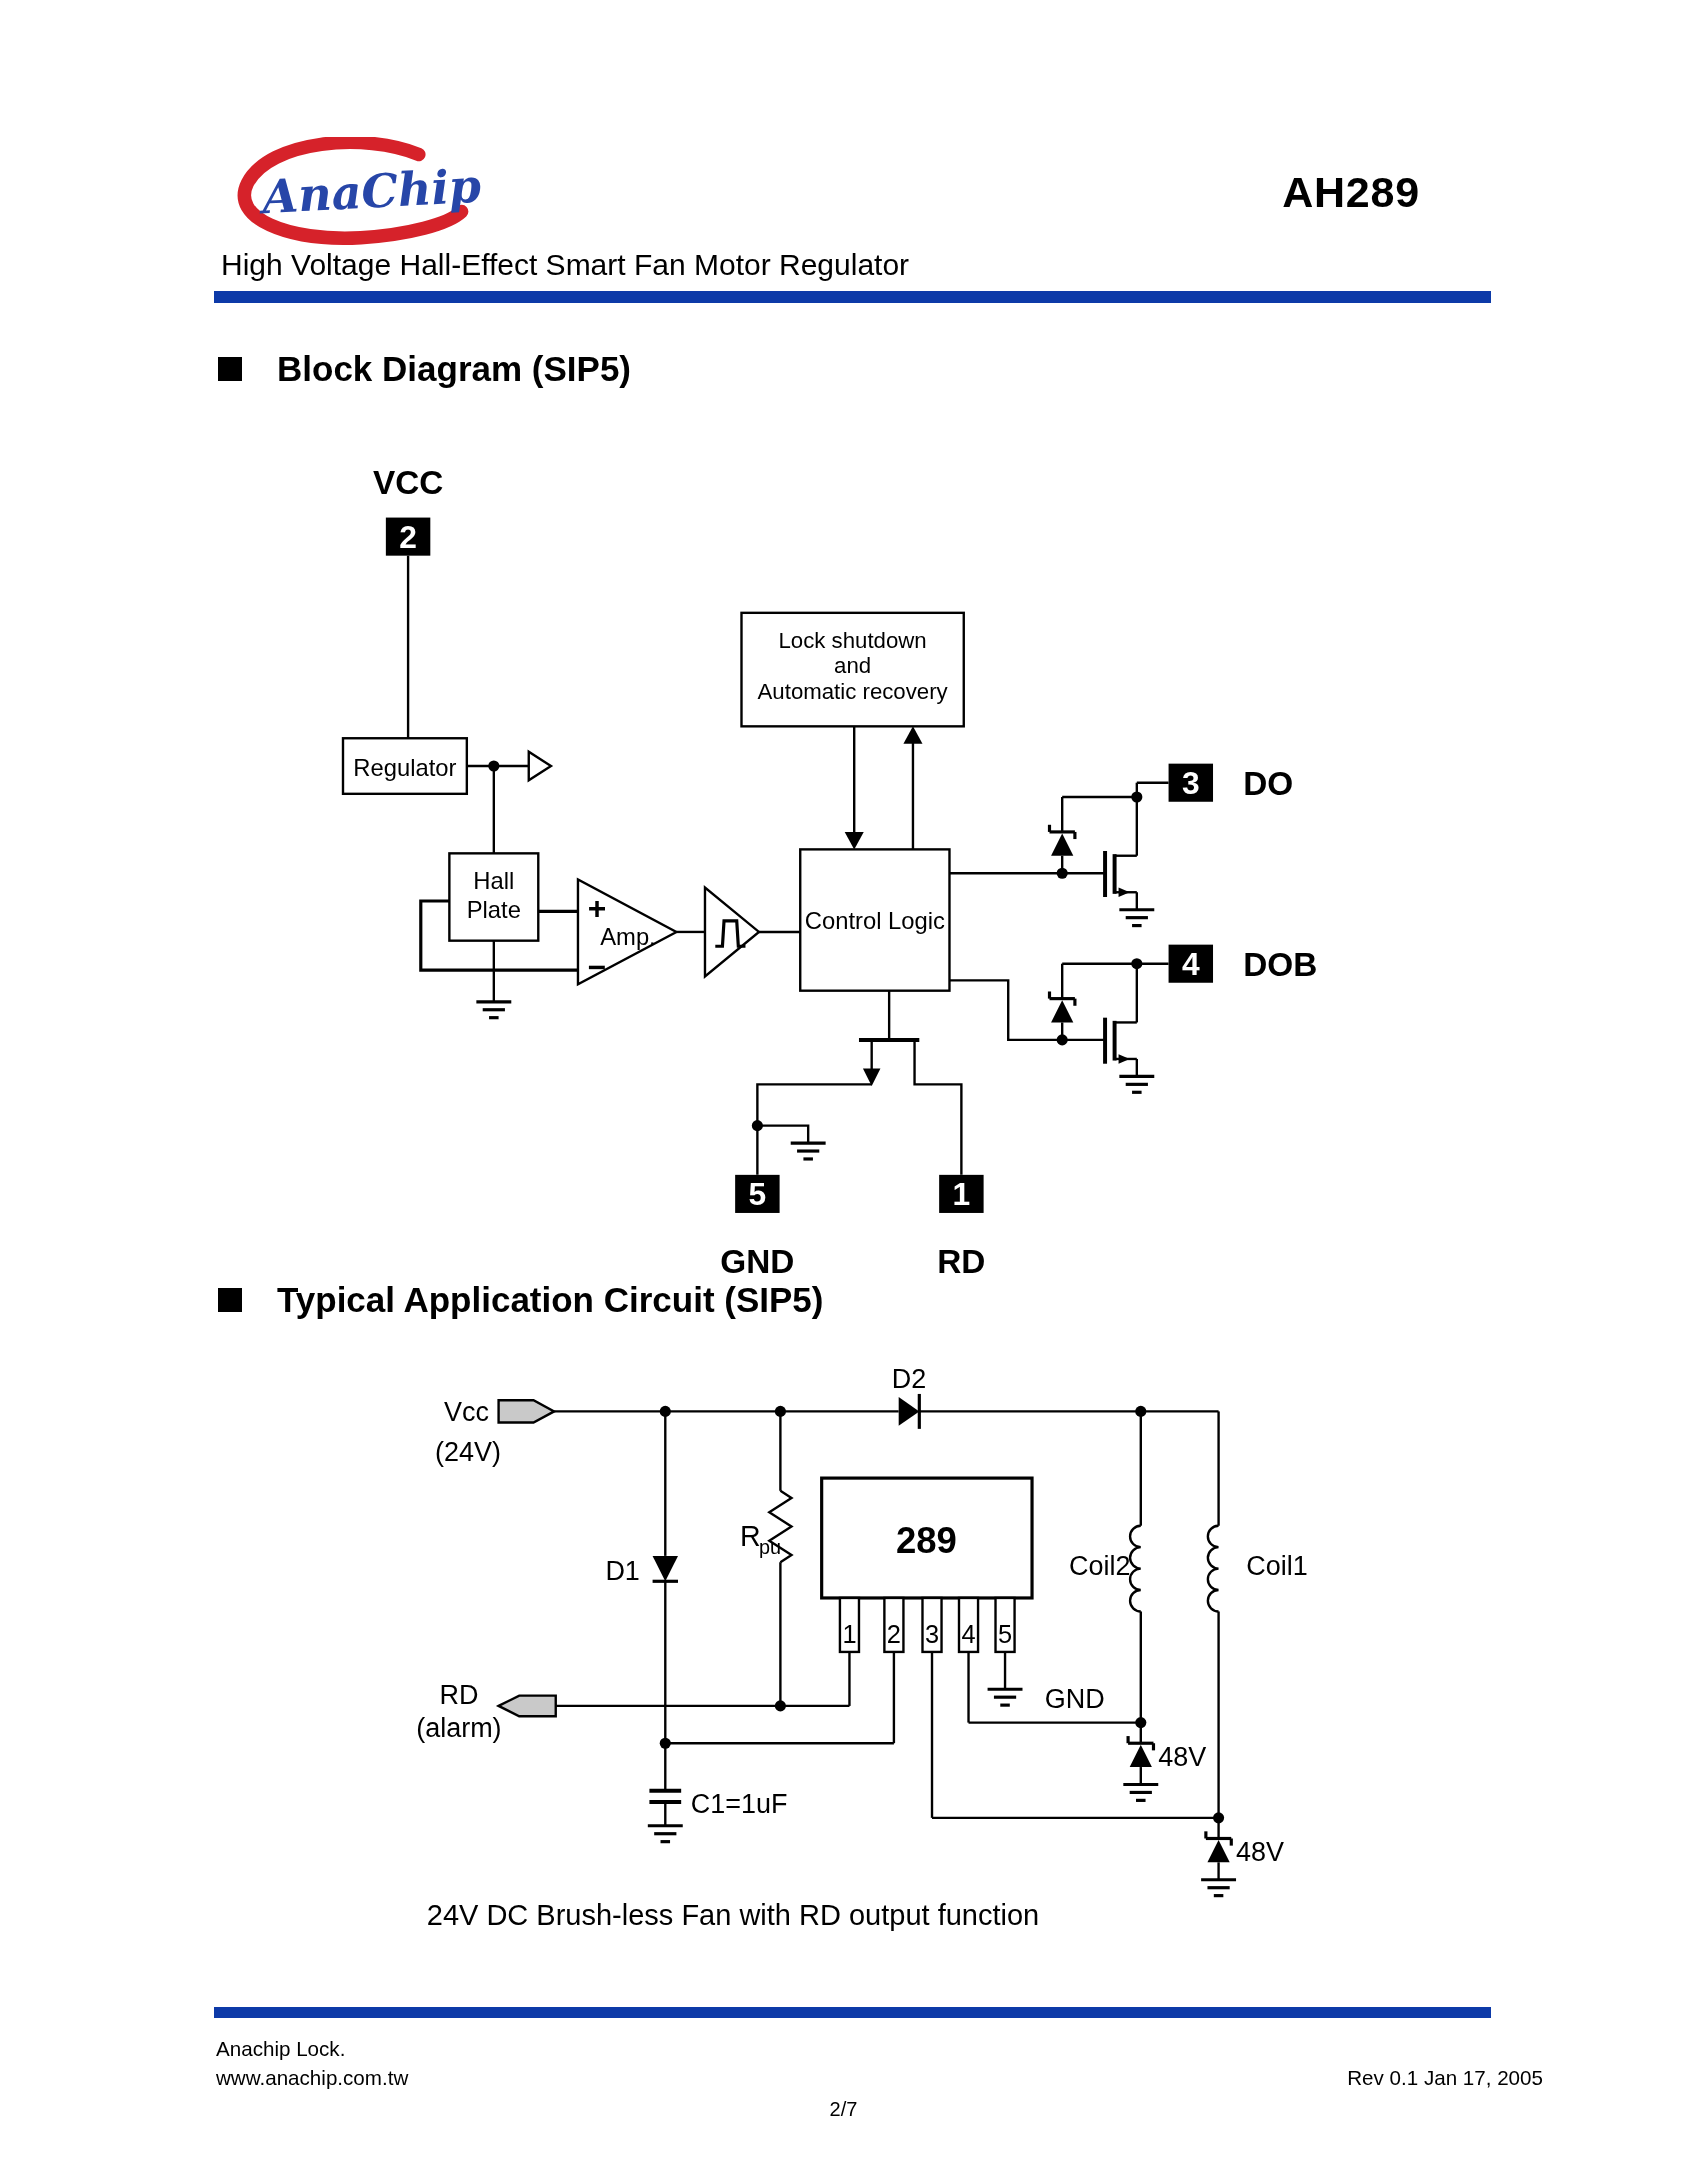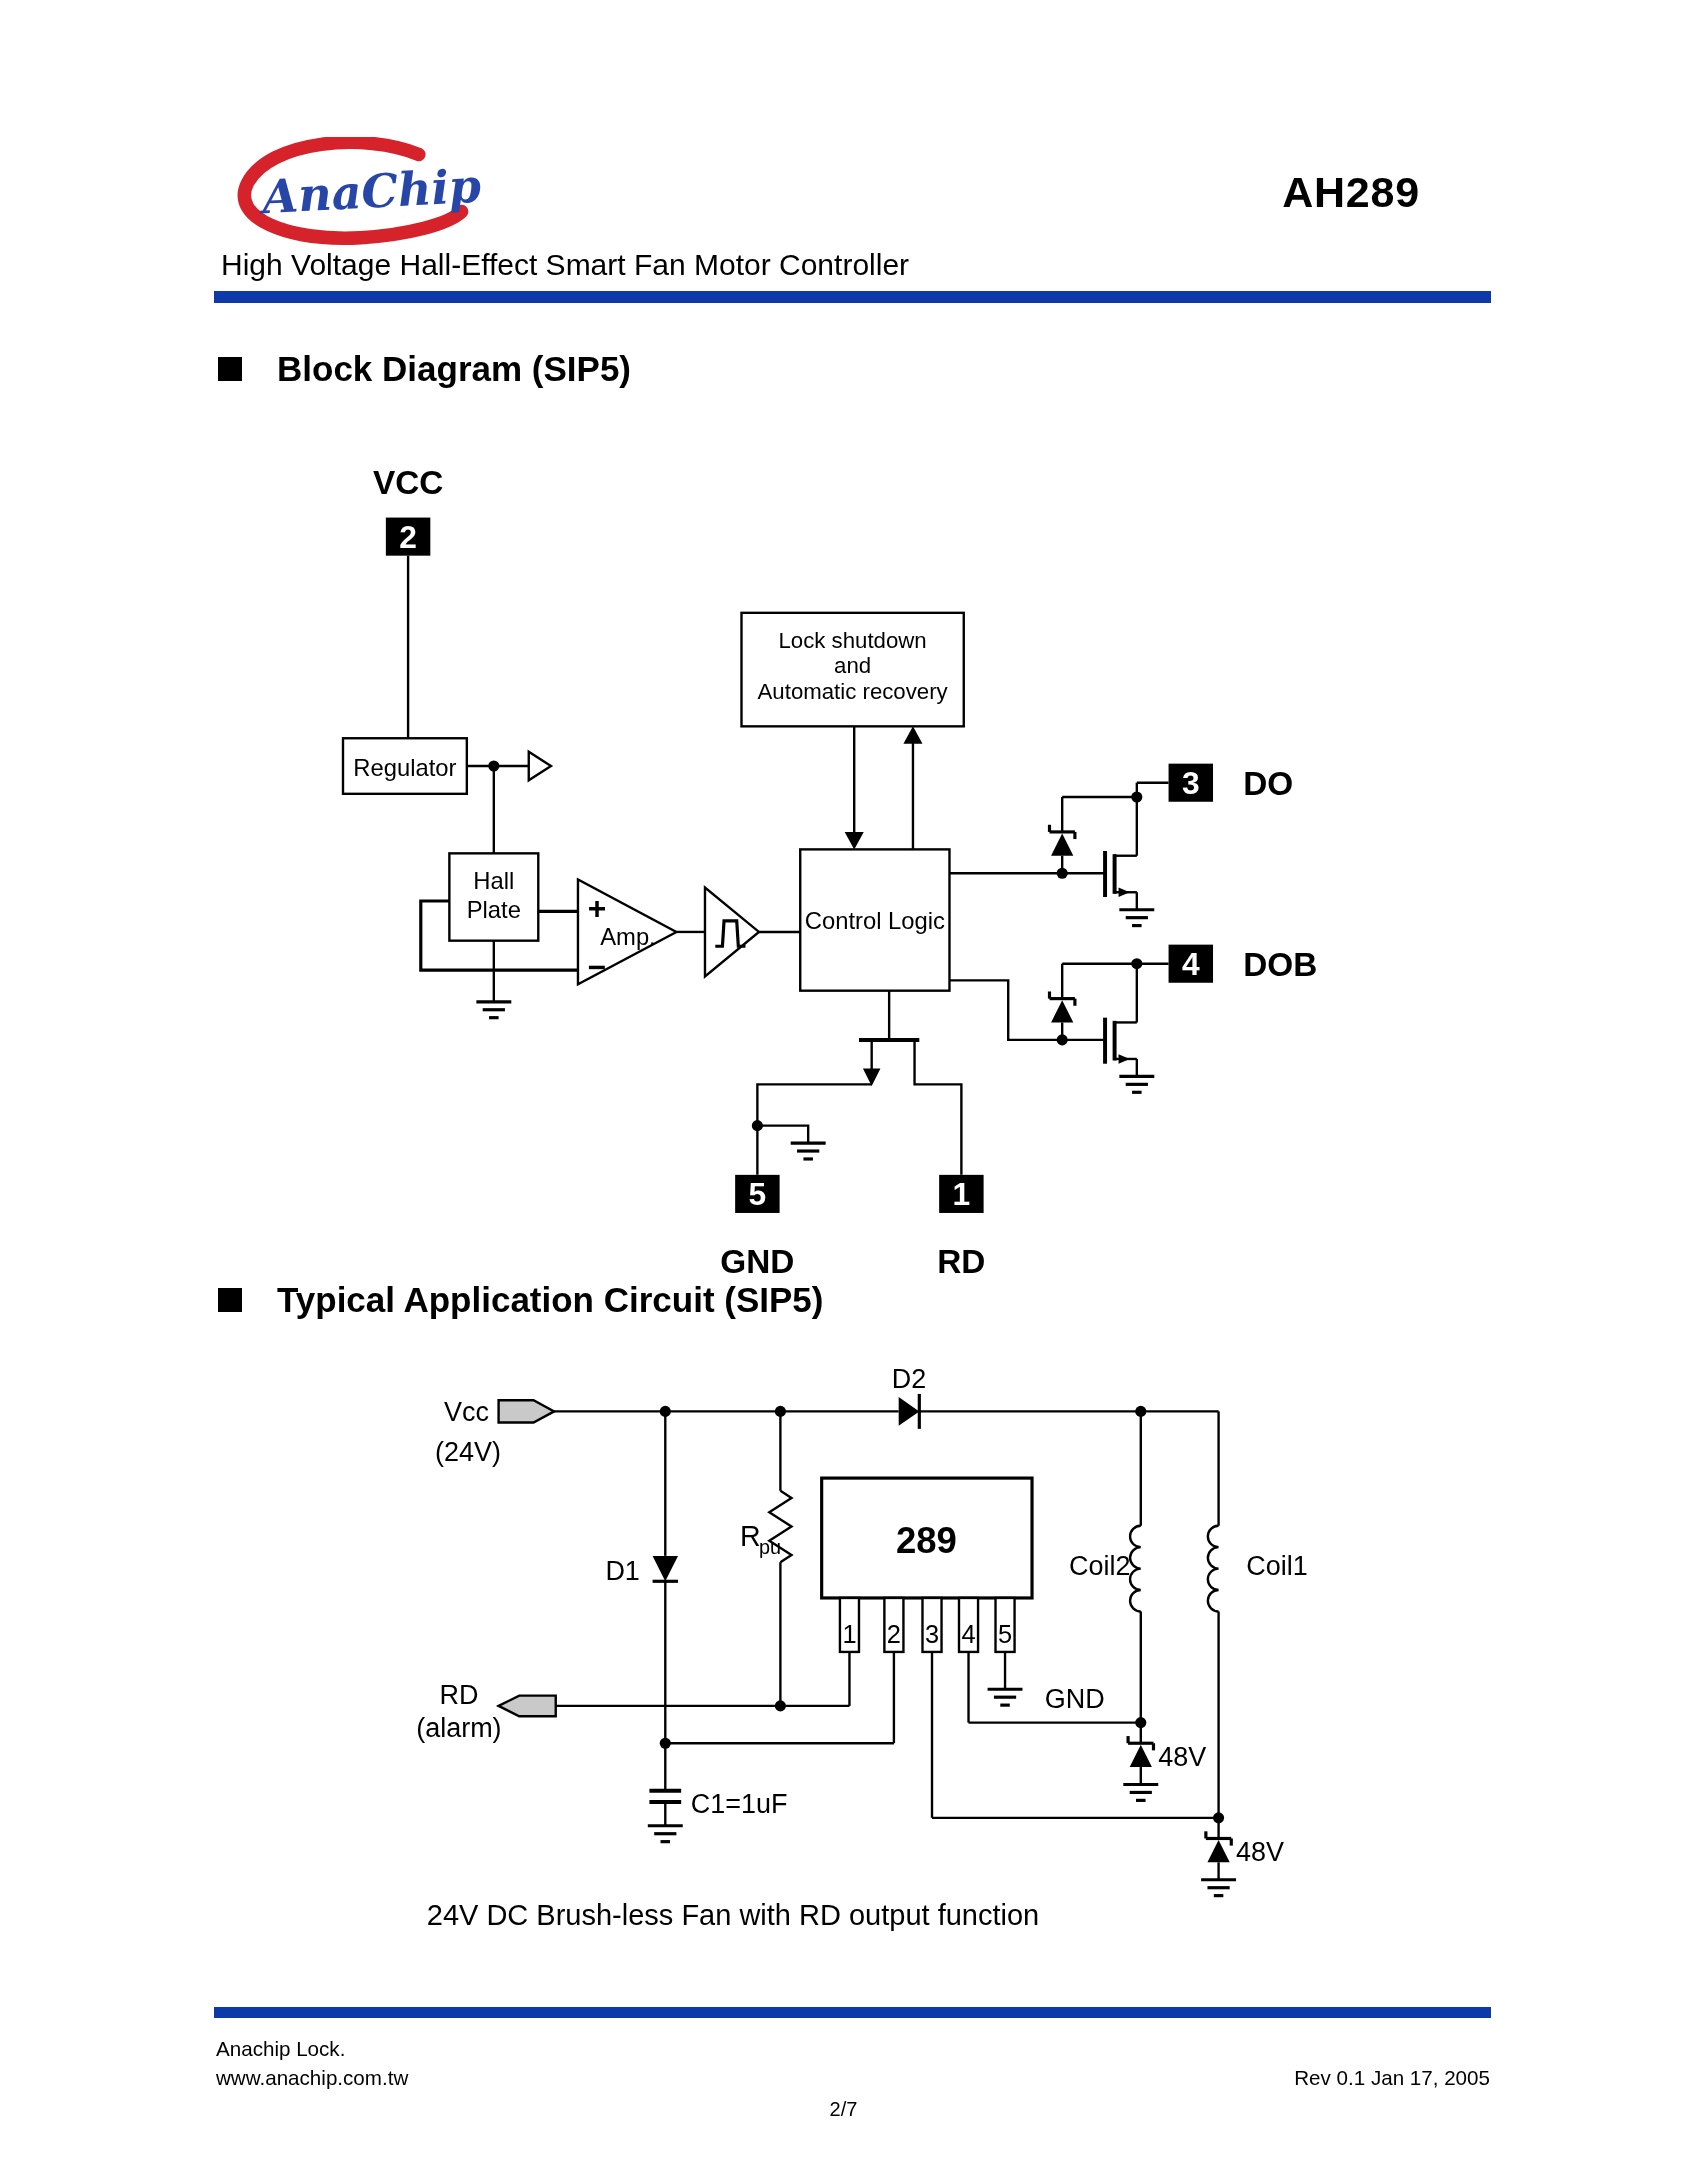--- a/index.html
+++ b/index.html
@@ -42,21 +42,21 @@
 <body>
 
 <div class="page">
 
   <svg class="abs" style="left:214px;top:137px;" width="274" height="115" viewBox="0 0 345 145">
     <path d="M258,22 C190,-6 70,4 42,58 C20,102 92,132 185,127 C245,123 295,110 312,94" fill="none" stroke="var(--logo_red)" stroke-width="17" stroke-linecap="round"></path>
     <text x="62" y="96" class="logo-text" transform="rotate(-3 62 96)">AnaChip</text>
   </svg>
 
   <div class="part-number">AH289</div>
-  <div class="subtitle">High Voltage Hall-Effect Smart Fan Motor Controller</div>
+  <div class="subtitle">High Voltage Hall-Effect Smart Fan Motor Regulator</div>
   <div class="rule" style="top:291px;"></div>
 
   <div class="section-heading" style="left:218px;top:349px;">
     <span class="bullet"></span>
     <span>Block Diagram (SIP5)</span>
   </div>
   <div class="section-heading" style="left:218px;top:1280px;">
     <span class="bullet"></span>
     <span>Typical Application Circuit (SIP5)</span>
   </div>
@@ -267,17 +267,17 @@
       <use href="#gnd" x="1535" y="2368"></use>
       <text x="1557" y="2345" class="t34">48V</text>
     </g>
   </svg>
 
   <div class="caption">24V DC Brush-less Fan with RD output function</div>
 
   <div class="rule" style="top:2007px;height:11px;"></div>
   <div class="footer-text" style="left:216px;top:2037px;">Anachip Lock.</div>
   <div class="footer-text" style="left:216px;top:2066px;">www.anachip.com.tw</div>
-  <div class="footer-text" style="left:1111px;top:2066px;width:379px;text-align:right;">Rev 0.1   Jan 17, 2005</div>
+  <div class="footer-text" style="left:1164px;top:2066px;width:379px;text-align:right;">Rev 0.1   Jan 17, 2005</div>
   <div class="page-num">2/7</div>
 
 </div>
 
 
 </body></html>

